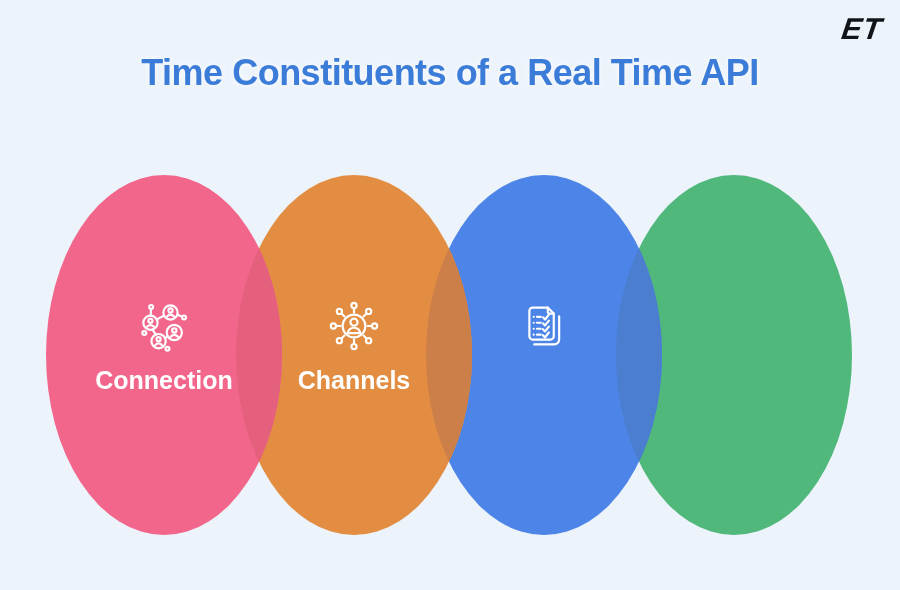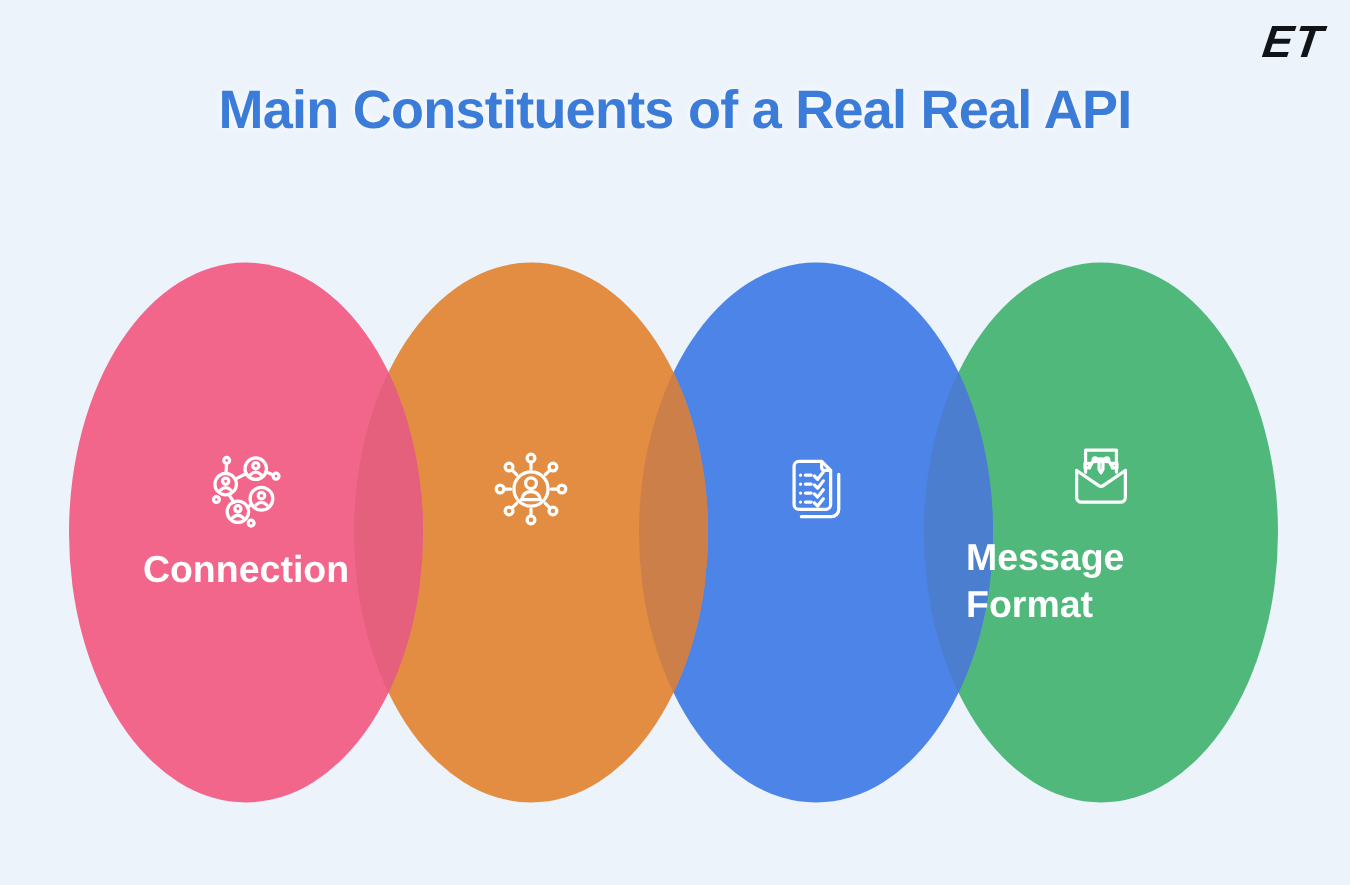--- a/index.html
+++ b/index.html
@@ -23,39 +23,40 @@
     font-size:36px;font-weight:bold;letter-spacing:-0.5px;
     color:var(--title_color,#3C7CD9);
     text-shadow:0 0 6px rgba(255,255,255,0.9);
   }
   .venn{position:absolute;left:0;top:0;}
   .card{
     position:absolute;width:180px;
     display:flex;flex-direction:column;align-items:center;
     gap:13px;
     color:var(--label_color,#fff);
+    text-align:center;
   }
   .card .icon{width:52px;height:52px;}
   .card .icon svg{width:52px;height:52px;display:block;}
   .card .label{
     font-size:25px;font-weight:bold;line-height:1.22;
   }
   .c0{left:74px;top:300px;}
   .c1{left:264px;top:300px;}
   .c2{left:454px;top:300px;}
   .c3{left:644px;top:292px;}
 </style>
 </head>
 <body>
 
 <div class="canvas">
 
   <div class="logo">ET</div>
 
-  <div class="title">Main Constituents of a Real Real API</div>
+  <div class="title">Time Constituents of a Real Time API</div>
 
   <svg class="venn" width="900" height="590" viewBox="0 0 900 590">
     <defs>
       <clipPath id="clip-e2">
           <ellipse cx="354" cy="355" rx="118" ry="180"></ellipse>
         </clipPath>
       <clipPath id="clip-e3">
           <ellipse cx="544" cy="355" rx="118" ry="180"></ellipse>
         </clipPath>
       <clipPath id="clip-e4">
@@ -127,20 +128,21 @@
         <line x1="11.5" y1="24" x2="8" y2="24"></line>           
           <circle cx="5" cy="24" r="2.4"></circle>
         <line x1="15.2" y1="32.8" x2="12.7" y2="35.3"></line>    
           <circle cx="10.5" cy="37.5" r="2.4"></circle>
         <line x1="24" y1="36.5" x2="24" y2="40"></line>          
           <circle cx="24" cy="43" r="2.4"></circle>
         <line x1="32.8" y1="32.8" x2="35.3" y2="35.3"></line>    
           <circle cx="37.5" cy="37.5" r="2.4"></circle>
       </svg>
     </div>
+    <div class="label">Channels</div>
   </div>
 
   <div class="card c2">
     <div class="icon">
       <svg viewBox="0 0 48 48" fill="none" stroke="#fff" stroke-width="2" stroke-linecap="round" stroke-linejoin="round">
 
         <path d="M38,15 v21.5 a4.5,4.5 0 0 1 -4.5,4.5 H15"></path>
 
         <path d="M27.5,7 H13.5 a3,3 0 0 0 -3,3 v23.5 a3,3 0 0 0 3,3 h16.5 a3,3 0 0 0 3,-3 V12.5 Z"></path>
         <path d="M27.5,7 v4 a1.5,1.5 0 0 0 1.5,1.5 h4"></path>
@@ -150,35 +152,14 @@
         <path d="M14.5,21 h0.01 M17.5,21 h3.5"></path>
         <polyline points="23,21.5 25,23.5 28.5,19"></polyline>
         <path d="M14.5,26.5 h0.01 M17.5,26.5 h3.5"></path>
         <polyline points="23,27 25,29 28.5,24.5"></polyline>
         <path d="M14.5,32 h0.01 M17.5,32 h3.5"></path>
         <polyline points="23,32.5 25,34.5 28.5,30"></polyline>
       </svg>
     </div>
   </div>
 
-  <div class="card c3">
-    <div class="icon">
-      <svg viewBox="0 0 48 48" fill="none" stroke="#fff" stroke-width="2" stroke-linecap="round" stroke-linejoin="round">
-
-        <path d="M14.5,21 V7.5 h19 V21"></path>
-
-        <path d="M17.5,17 C19.5,11.5 28.5,11.5 30.5,17"></path>
-        <rect x="14.2" y="15.6" width="2.8" height="2.8"></rect>
-        <rect x="31" y="15.6" width="2.8" height="2.8"></rect>
-        <circle cx="20.4" cy="13.4" r="1.2"></circle>
-        <circle cx="27.6" cy="13.4" r="1.2"></circle>
-
-        <path d="M22.8,14 h2.4 v5.2 l-1.2,2.2 l-1.2,-2.2 Z"></path>
-
-        <path d="M9,20 V36.5 a3,3 0 0 0 3,3 h24 a3,3 0 0 0 3,-3 V20"></path>
-
-        <path d="M9,20 L22.4,29.2 a2.8,2.8 0 0 0 3.2,0 L39,20"></path>
-      </svg>
-    </div>
-    <div class="label">Message Format</div>
-  </div>
 
 </div>
 
 </body></html>

